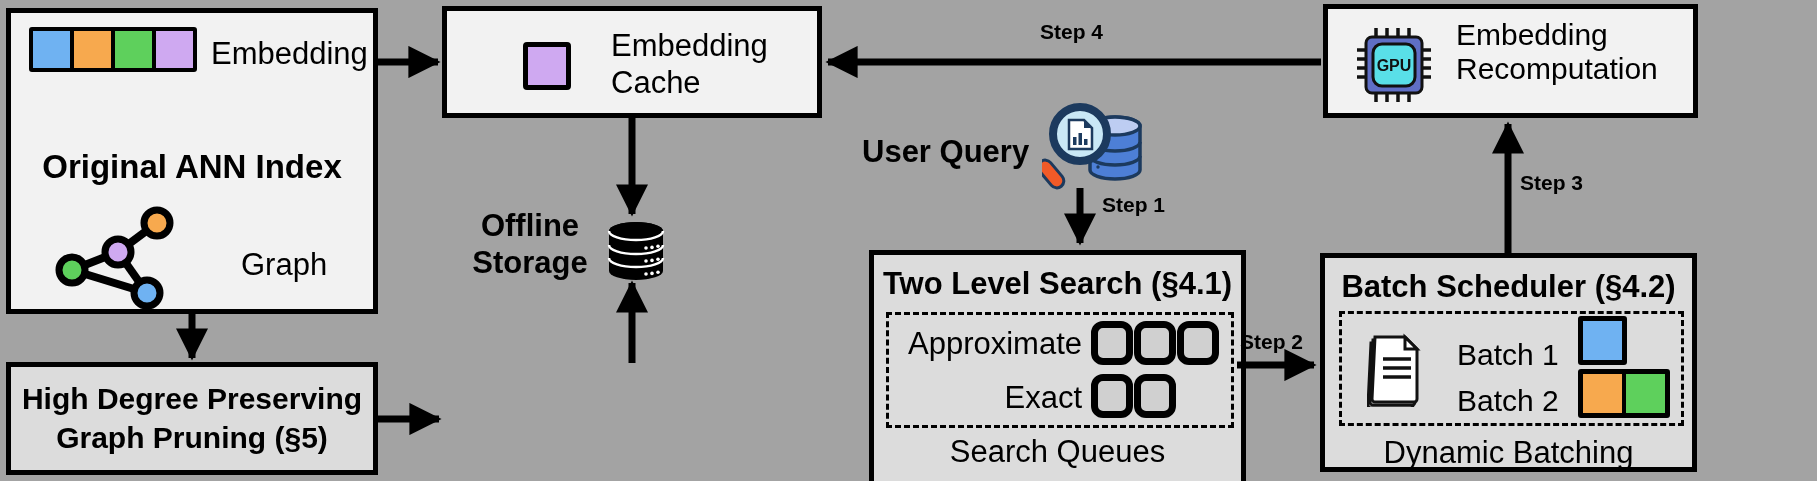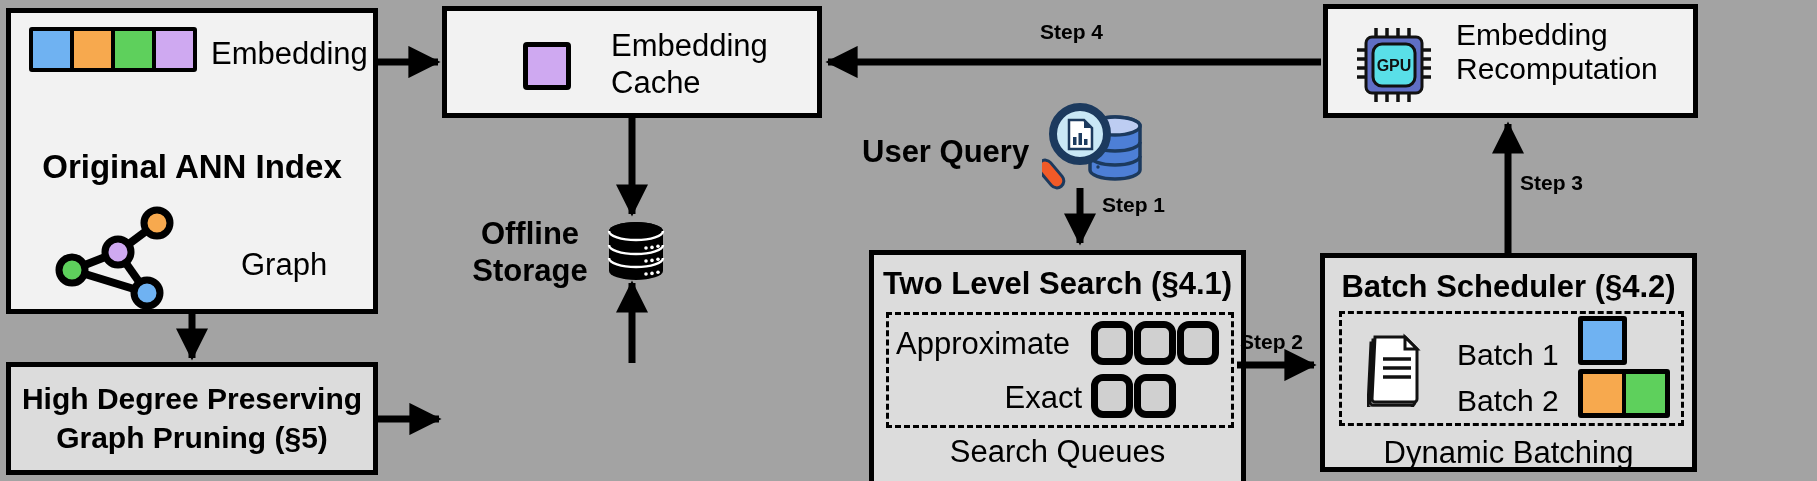--- a/index.html
+++ b/index.html
@@ -67,21 +67,21 @@
   </div>
 
   <div class="box fill-light" style="left:442px;top:6px;width:380px;height:112px;">
     <div class="abs" style="left: 76px; top: 31px; width: 48px; height: 48px; border: 5px solid rgb(0, 0, 0); border-radius: 4px; box-sizing: border-box; background-color: rgb(207, 169, 241);"></div>
     <div class="abs t31" style="left:164px;top:16px;">
       <div>Embedding</div>
       <div>Cache</div>
     </div>
   </div>
 
-  <div class="abs bold" style="left:462px;top:207px;width:136px;font-size:31px;line-height:37px;text-align:center;margin-top:8px;">
+  <div class="abs bold" style="left:462px;top:207px;width:136px;font-size:31px;line-height:37px;text-align:center;">
     <div>Offline</div>
     <div>Storage</div>
   </div>
   <svg class="abs" style="left:604px;top:221px;" width="64" height="60" viewBox="0 0 64 60">
     <path d="M5,10 a27,9 0 0 1 54,0 v40 a27,9 0 0 1 -54,0 z" fill="#000"></path>
     <ellipse cx="32" cy="10" rx="27" ry="9" fill="#000" stroke="#fff" stroke-width="0"></ellipse>
     <path d="M5,10 a27,9 0 0 0 54,0" fill="none" stroke="#fff" stroke-width="2.5"></path>
     <path d="M5,24 a27,9 0 0 0 54,0" fill="none" stroke="#fff" stroke-width="2.5"></path>
     <path d="M5,37 a27,9 0 0 0 54,0" fill="none" stroke="#fff" stroke-width="2.5"></path>
     <g fill="#fff">
@@ -120,21 +120,21 @@
     <path d="M27,24 h15 l8,8 v21 h-23 z" fill="#fff" stroke="#1C3A5E" stroke-width="2.5"></path>
     <path d="M42,24 l8,8 h-8 z" fill="#1C3A5E"></path>
     <rect x="31" y="41" width="3.5" height="8" fill="#1C3A5E"></rect>
     <rect x="36.5" y="37" width="3.5" height="12" fill="#1C3A5E"></rect>
     <rect x="42" y="43" width="3.5" height="6" fill="#1C3A5E"></rect>
   </svg>
 
   <div class="box fill-dark" style="left:843px;top:250px;width:377px;height:286px;margin-left:26px;">
     <div class="abs bold t31 center" style="top:10px;">Two Level Search (§4.1)</div>
     <div class="dashed" style="left:12px;top:57px;width:348px;height:116px;"></div>
-    <div class="abs t31" style="left:22px;top:70px;width:186px;">Approximate</div>
+    <div class="abs t31" style="left:22px;top:70px;width:186px;text-align:right;">Approximate</div>
     <div class="qsq" style="left:217px;top:66px;"></div>
     <div class="qsq" style="left:260px;top:66px;"></div>
     <div class="qsq" style="left:303px;top:66px;"></div>
     <div class="abs t31" style="left:22px;top:124px;width:186px;text-align:right;">Exact</div>
     <div class="qsq" style="left:217px;top:119px;"></div>
     <div class="qsq" style="left:260px;top:119px;"></div>
     <div class="abs t31 center" style="top:178px;">Search Queues</div>
   </div>
 
   <div class="box fill-dark" style="left:1320px;top:253px;width:377px;height:219px;">

